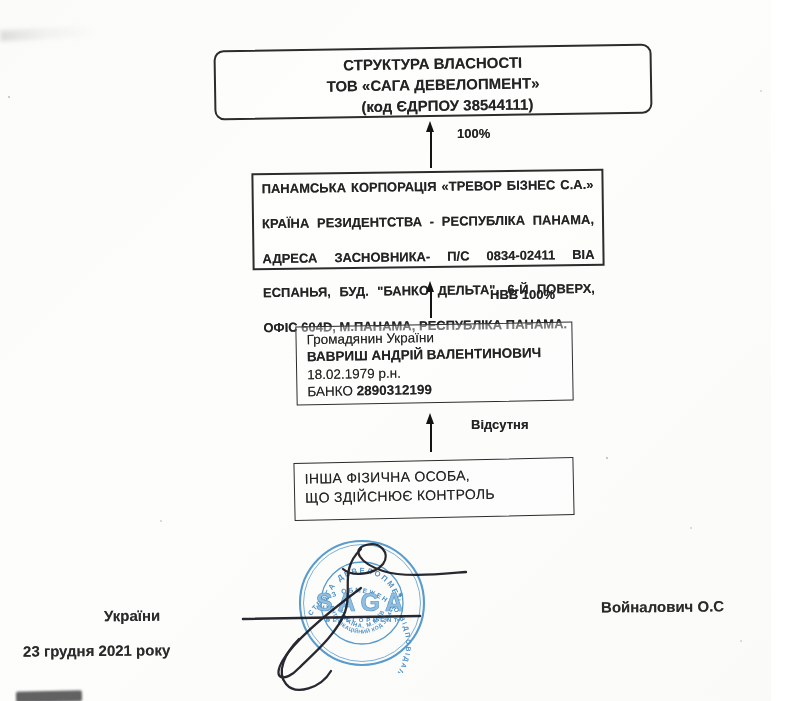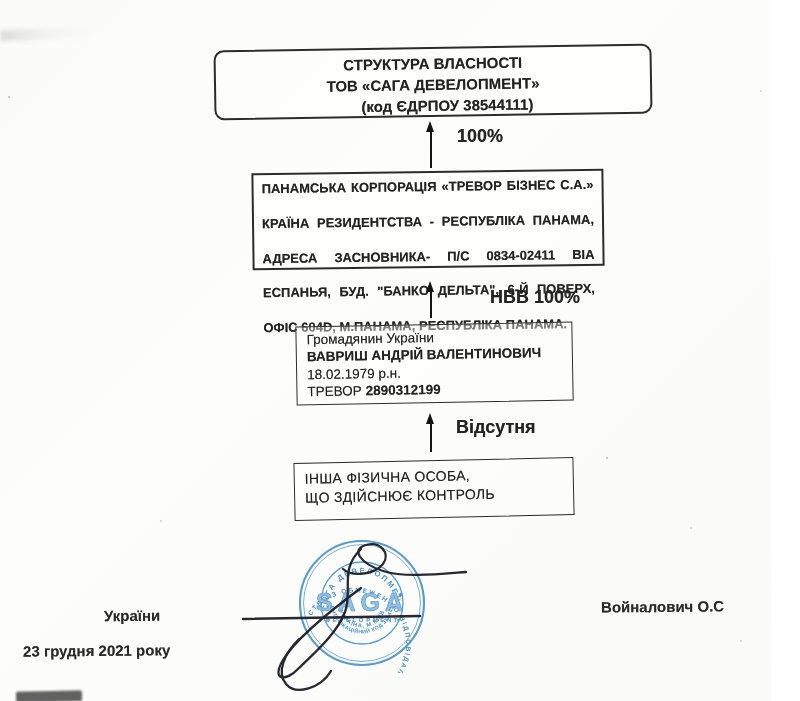--- a/index.html
+++ b/index.html
@@ -39,21 +39,21 @@
     transform:rotate(-1.2deg);
     font-size:14px; line-height:19px; letter-spacing:0.3px; padding:6px 10px 0 10px;
   }
   .arrow-up{position:absolute; width:9px;}
   .arrow-up .head{
     width:0; height:0; border-left:4.5px solid transparent;
     border-right:4.5px solid transparent; border-bottom:11px solid #141414;
   }
   .arrow-up .shaft{width:2px; background:#141414; margin-left:3.5px;}
   .arrow-label{
-    position:absolute; font-weight:bold; font-size:18px; color:#232323;
+    position:absolute; font-weight:bold; font-size:13px; color:#232323;
     text-shadow:0 0 0.5px rgba(35,35,35,0.55); white-space:nowrap;
   }
   .footer-text{
     position:absolute; font-weight:bold; font-size:15px; color:#2a2a2a;
     text-shadow:0 0 0.5px rgba(42,42,42,0.5); white-space:nowrap; transform:rotate(-0.5deg);
   }
   .seal{left:292px; top:533px; width:140px; height:140px; opacity:0.92;}
   .sig{left:230px; top:530px; width:250px; height:171px;}
   .speck{position:absolute; border-radius:50%;}
   .streak-tl{
@@ -104,30 +104,30 @@
     <div class="head"></div>
     <div class="shaft" style="height:26px;"></div>
   </div>
   <div class="arrow-label" style="left:455px;top:287px;margin-left:35px;">НВВ 100%</div>
 
   <div class="box person-box">
     <div>Громадянин України</div>
     <div class="strong">ВАВРИШ АНДРІЙ ВАЛЕНТИНОВИЧ</div>
     <div>18.02.1979 р.н.</div>
     <div>
-      <span>ТРЕВОР</span>
+      <span>БАНКО</span>
       <span class="strong">2890312199</span>
     </div>
   </div>
 
   <div class="arrow-up" style="left:426px;top:413px;">
     <div class="head"></div>
     <div class="shaft" style="height:28px;"></div>
   </div>
-  <div class="arrow-label" style="left:456px;top:417px;">Відсутня</div>
+  <div class="arrow-label" style="left:471px;top:417px;">Відсутня</div>
 
   <div class="box other-box">
     <div>ІНША ФІЗИЧНА ОСОБА,</div>
     <div>ЩО ЗДІЙСНЮЄ КОНТРОЛЬ</div>
   </div>
 
   <svg class="abs seal" viewBox="-70 -70 140 140">
     <defs>
       <path id="ringFull" d="M -50 12 A 51.5 51.5 0 1 1 -50.4 12.6"></path>
       <path id="innerTop" d="M -34 4 A 34 34 0 0 1 34 4"></path>

